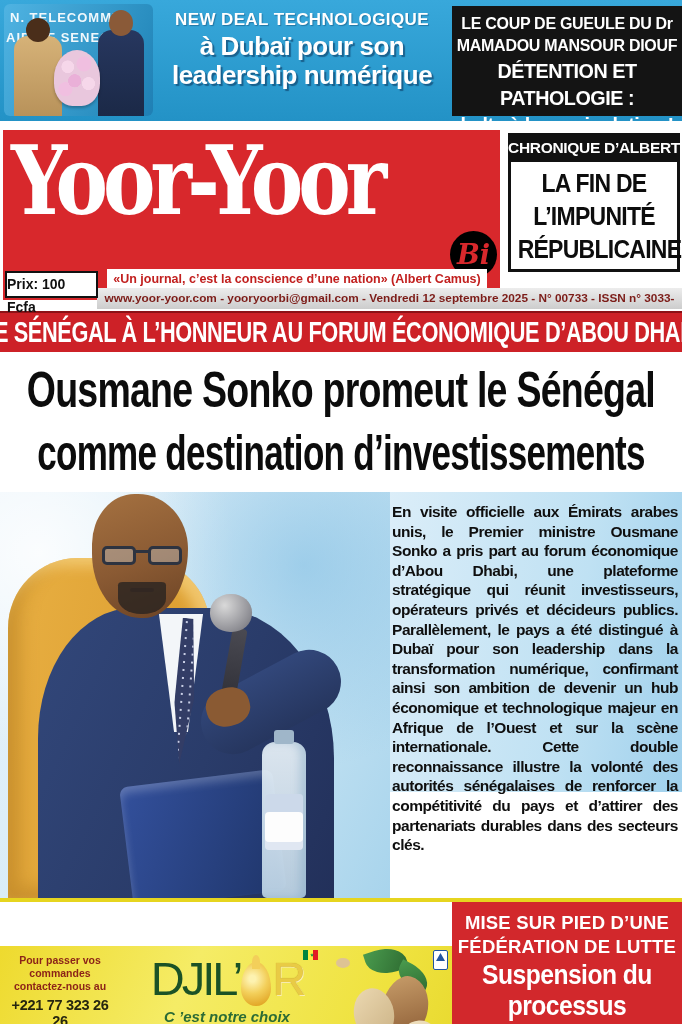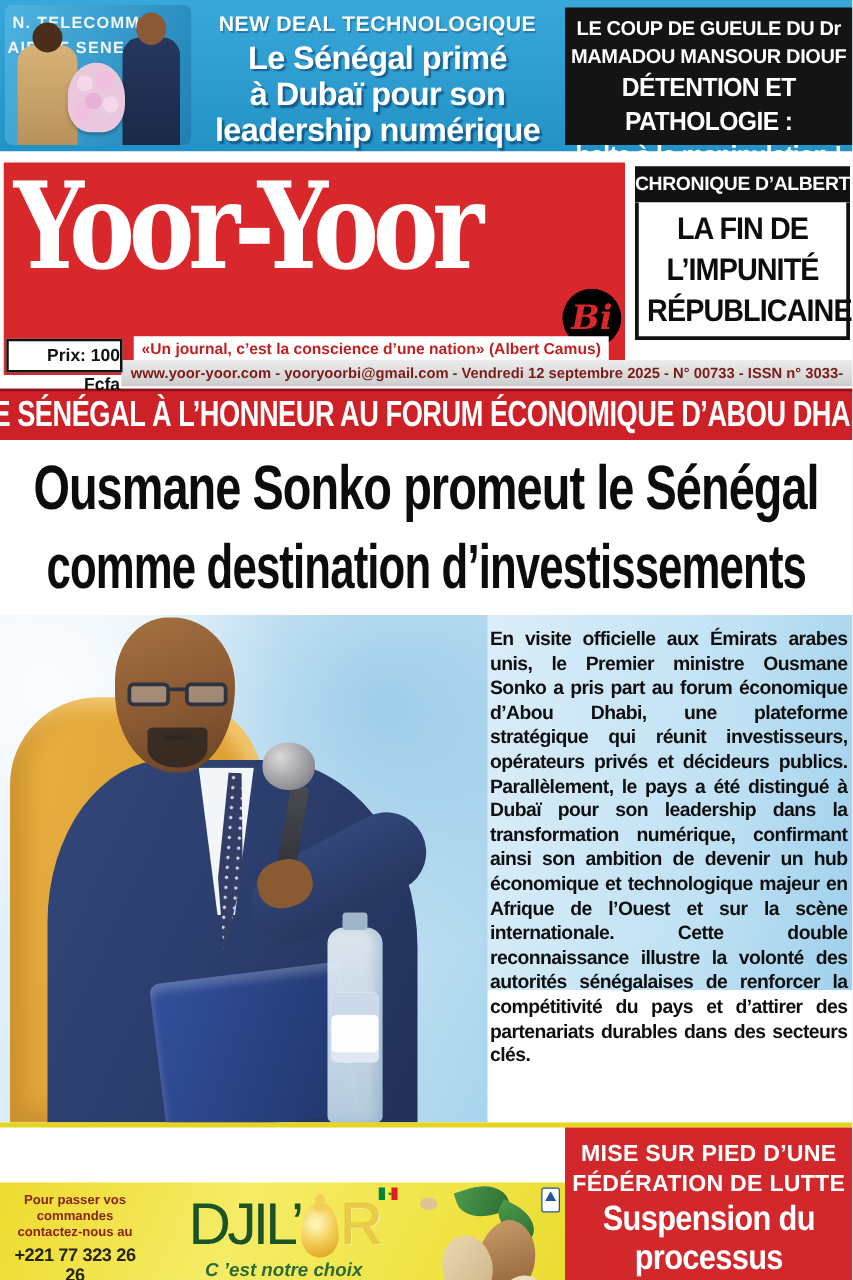--- a/index.html
+++ b/index.html
@@ -49,21 +49,21 @@
     letter-spacing:-6px; transform:scaleX(.82); transform-origin:left top; white-space:nowrap; }
   #bi-circle { position:absolute; right:3px; bottom:22px; width:47px; height:47px;
     background:#000000; border-radius:50%; display:flex; align-items:center; justify-content:center; }
   #bi-circle span { color:#d8282c; font-family:"DejaVu Serif", serif; font-style:italic;
     font-weight:bold; font-size:27px; }
   #motto-strip { position:absolute; left:104px; bottom:11px; width:380px; height:20px;
     background:#fff; color:#c2201f; font-size:12.5px; font-weight:bold;
     text-align:center; line-height:20px; }
   #price-box { left:5px; top:271px; width:93px; height:27px; background:#fff;
     border:2px solid #111; color:#111; font-weight:bold; font-size:14px;
-    text-align:right; line-height:23px; z-index:5; }
+    text-align:left; line-height:23px; z-index:5; }
   #chronique-bar { left:508px; top:133px; width:172px; height:29px; background:#111;
     color:#fff; font-size:15.5px; font-weight:bold; text-align:center; line-height:29px;
     letter-spacing:-0.3px; }
   #chronique-box { left:508px; top:162px; width:172px; height:110px; background:#fff;
     border:3px solid #111; border-top:none; text-align:center; padding-top:5px; }
   .chronique-hl { color:#0d0d0d; font-size:25px; font-weight:bold; line-height:33px;
     letter-spacing:-0.8px; transform:scaleX(.92); transform-origin:center; }
   #info-bar { left:97px; top:288px; width:585px; height:21px;
     background:linear-gradient(#ececec,#cdcdcd); color:#7c1c18; font-size:11.8px;
     font-weight:bold; text-align:center; line-height:21px; }
@@ -199,21 +199,20 @@
         <div class="head" style="top:-18px; width:24px; height:24px; background:#4a2e1a;"></div>
       </div>
       <div class="man" style="left:94px; top:26px; width:46px; height:86px; background:linear-gradient(#27375f,#1b2947);">
         <div class="head" style="top:-20px; width:24px; height:26px; background:#8a5a38;"></div>
       </div>
       <div id="bouquet" class="abs"></div>
     </div>
 
     <div id="top-center-story" class="abs">
       <div id="top-center-kicker">NEW DEAL TECHNOLOGIQUE</div>
-      <div class="top-center-hl">Le Sénégal primé</div>
       <div class="top-center-hl">à Dubaï pour son</div>
       <div class="top-center-hl">leadership numérique</div>
     </div>
 
     <div id="top-right-box" class="abs">
       <div class="tr-kicker">LE COUP DE GUEULE DU Dr</div>
       <div class="tr-kicker">MAMADOU MANSOUR DIOUF</div>
       <div class="tr-hl">DÉTENTION ET PATHOLOGIE :</div>
       <div class="tr-hl">halte à la manipulation !</div>
     </div>

